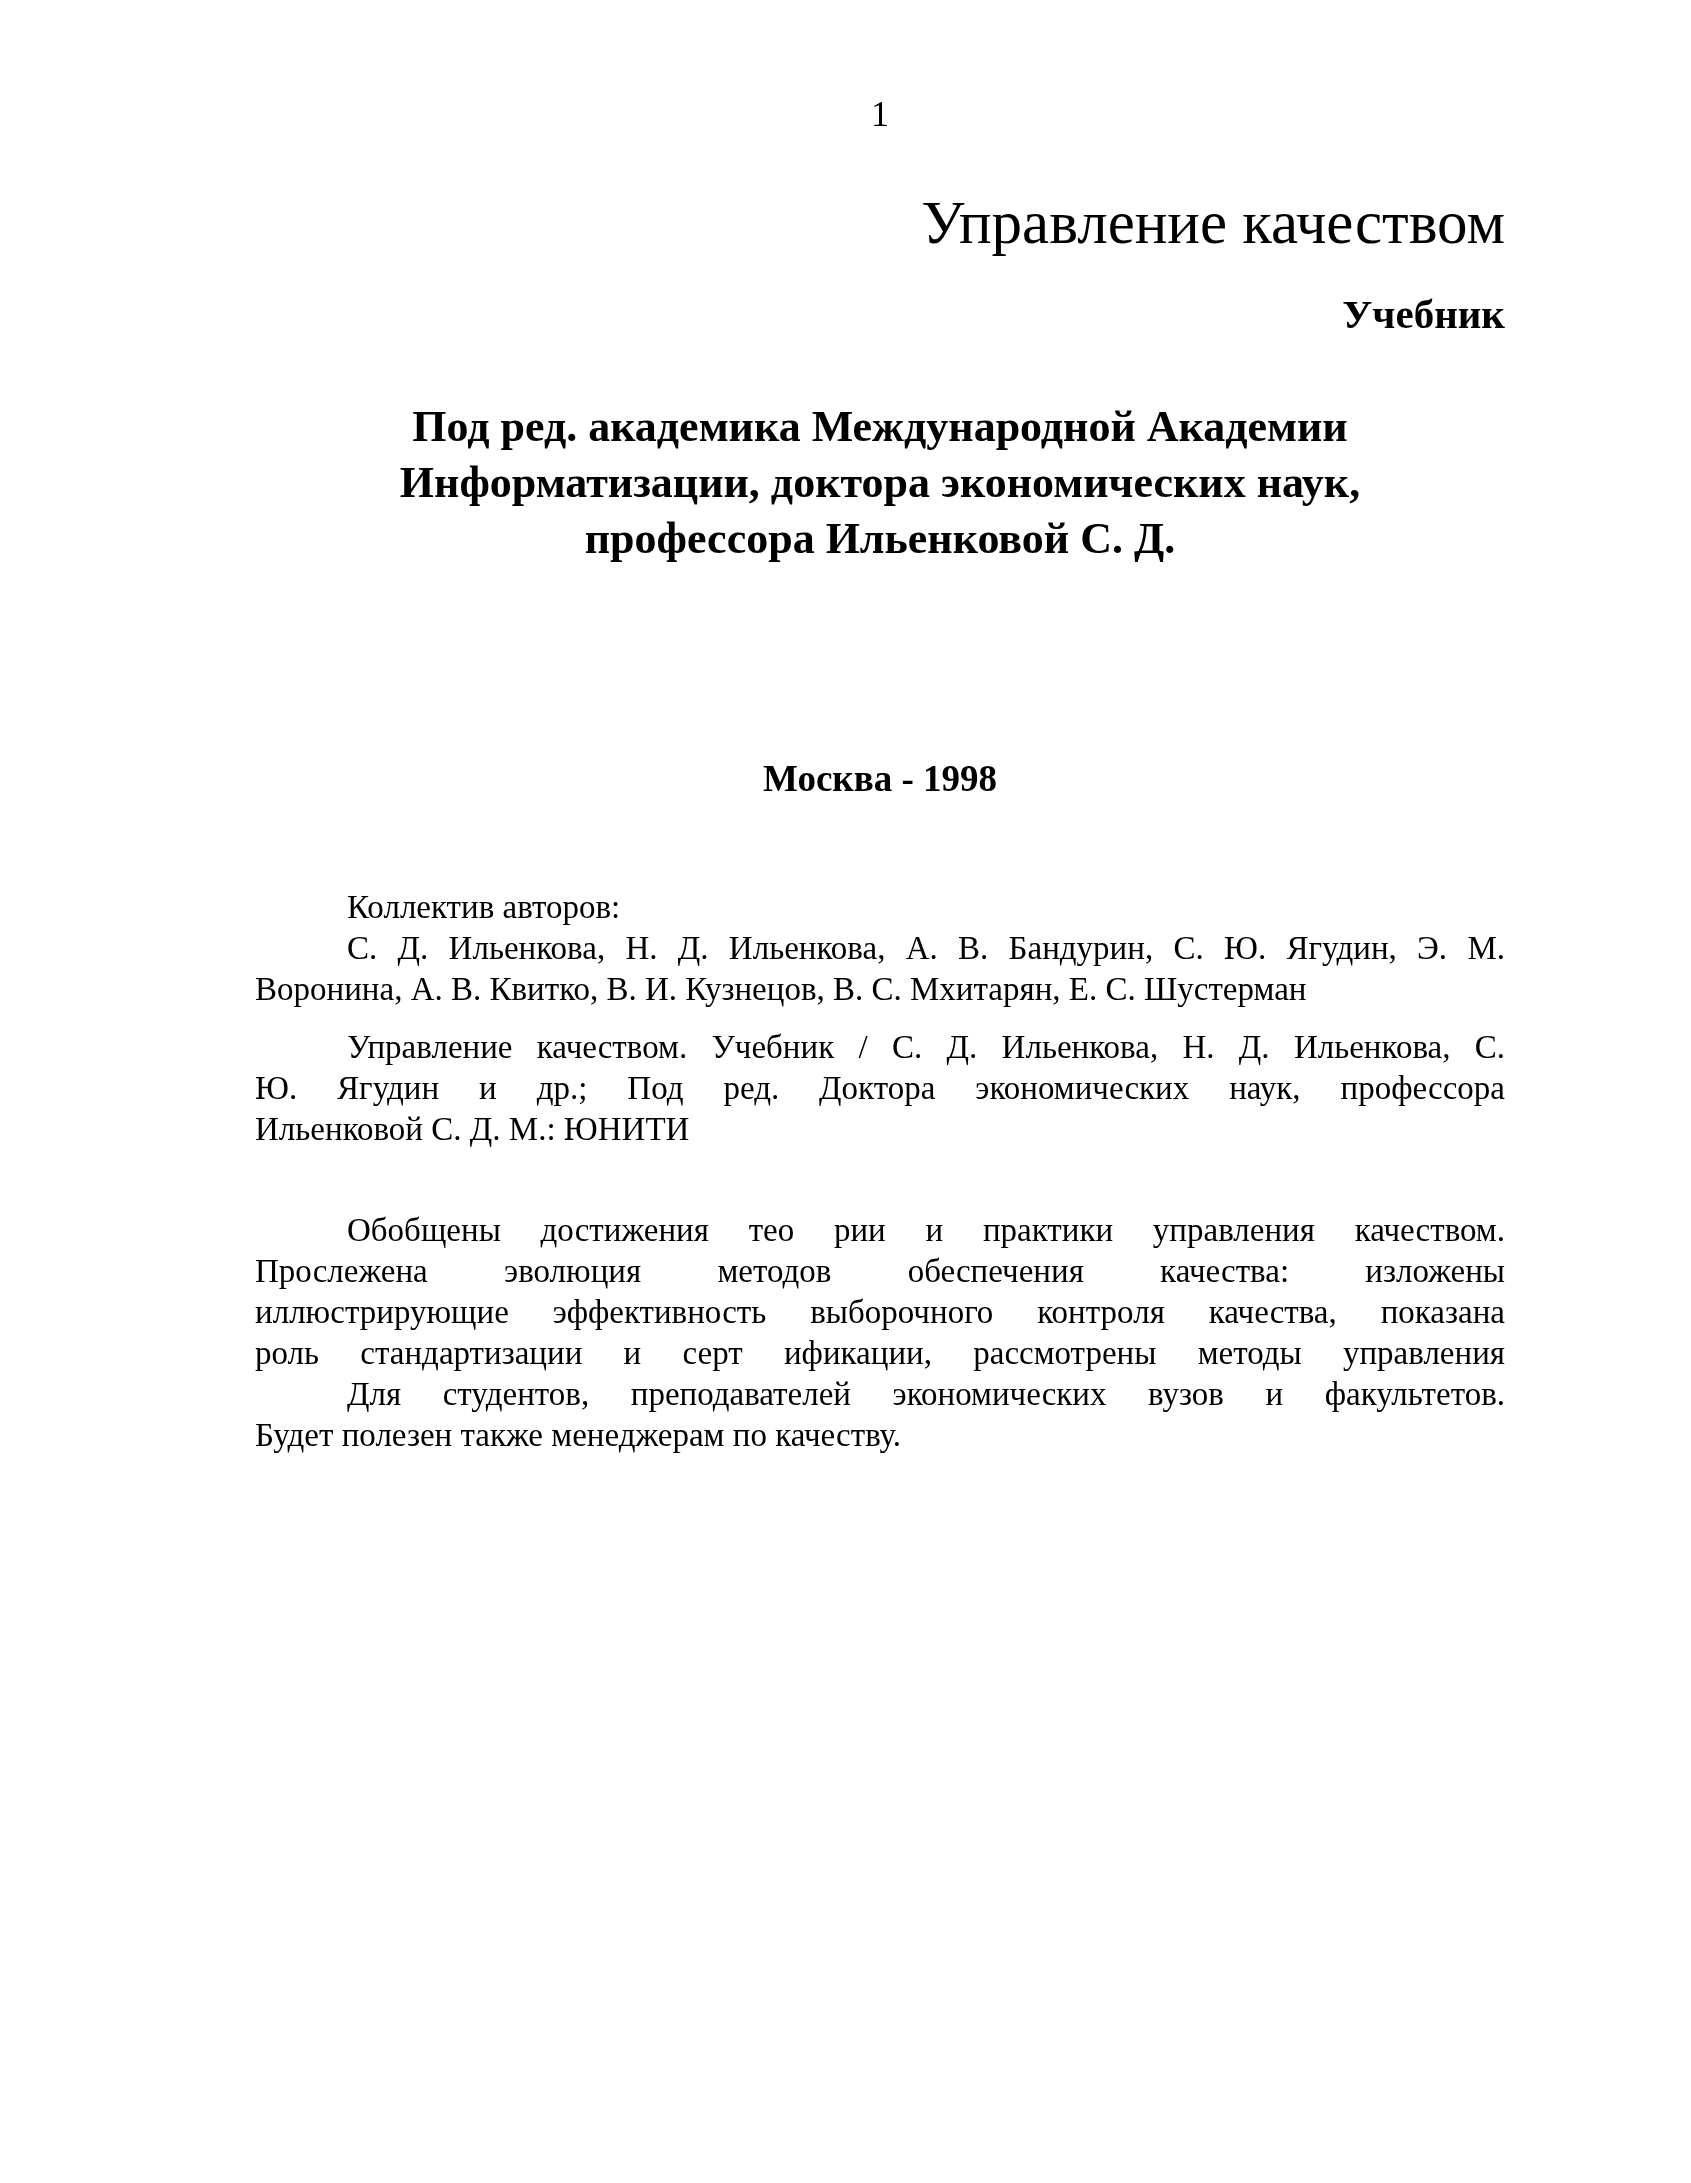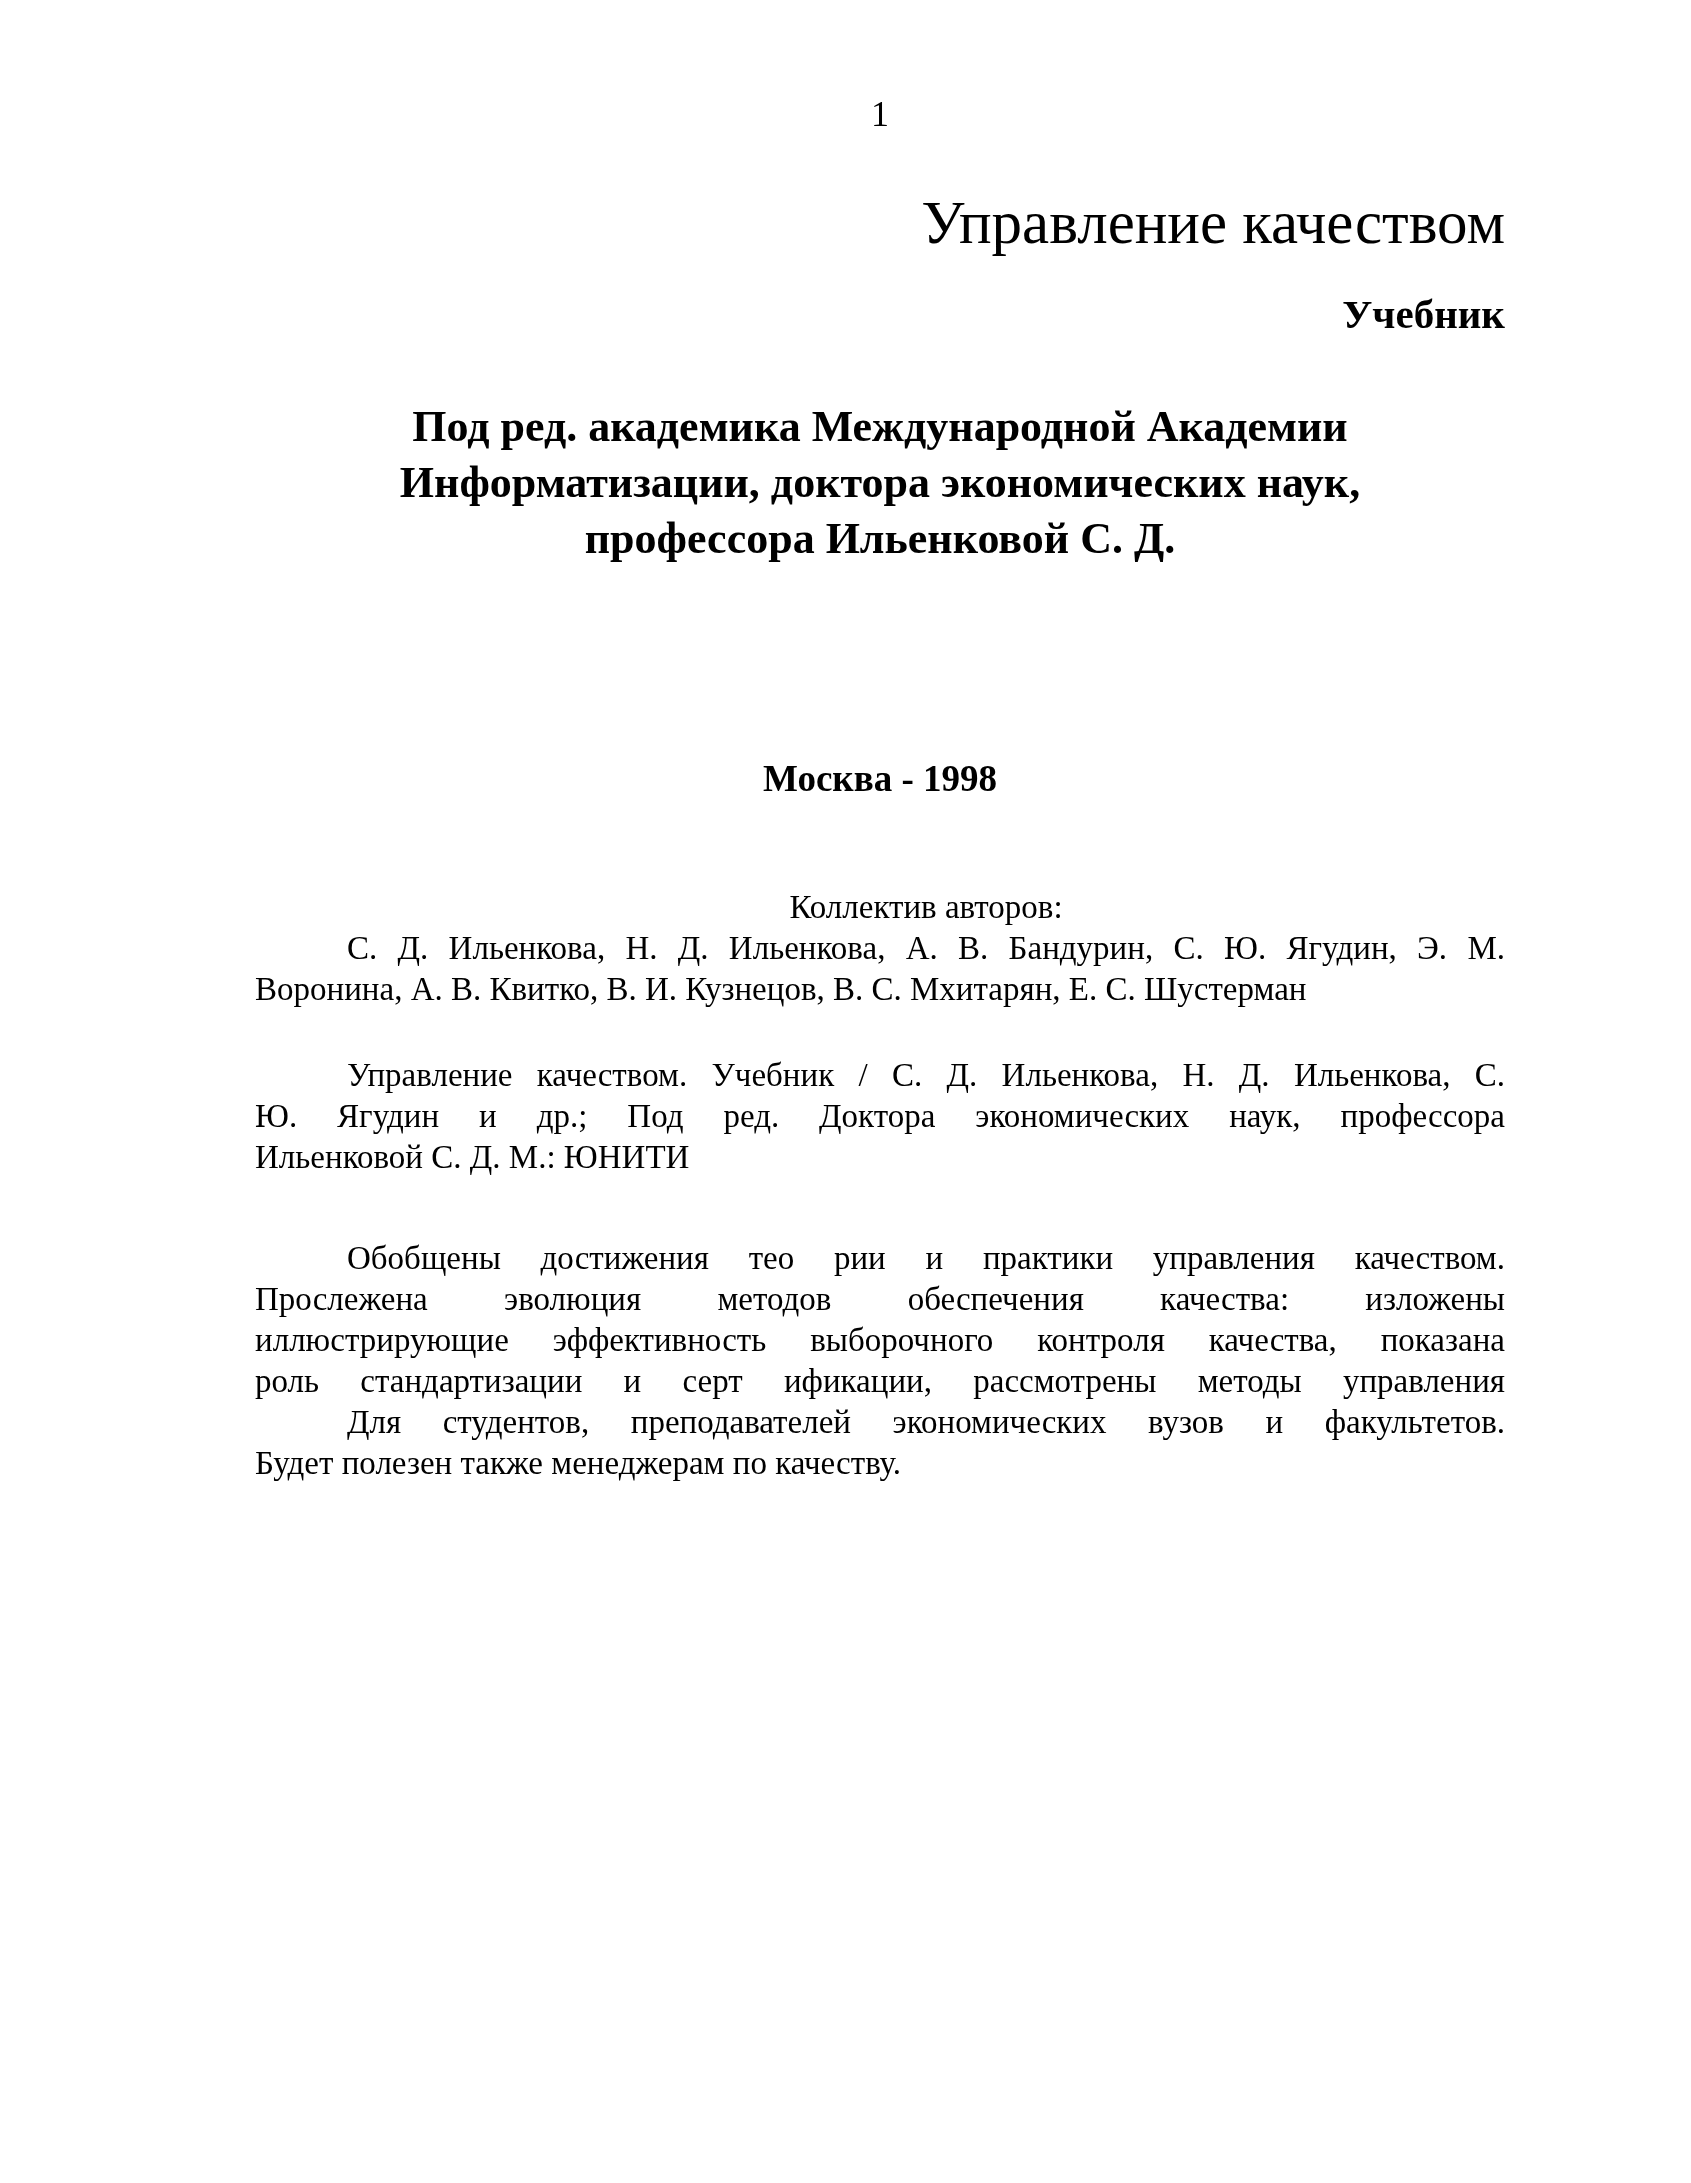--- a/index.html
+++ b/index.html
@@ -16,25 +16,25 @@
   .col { width:1250px; margin-left:255px; }
 
   .pageno   { margin-top:96px; font-size:36px; line-height:36px; text-align:center; }
   .title    { margin-top:58px;  font-size:61px; line-height:66px; font-weight:400; text-align:right; }
   .subtitle { margin-top:36px;  font-size:41px; line-height:45px;  font-weight:700; text-align:right; }
   .editor   { margin-top:62px;  font-size:44px; line-height:56px;  font-weight:700; text-align:center; }
   .imprint  { margin-top:192px; font-size:37px; line-height:40px;  font-weight:700; text-align:center; }
 
   .bodytext { margin-top:88px; font-size:33px; line-height:41px; }
   .para     { margin:0; }
-  .para.gap    { margin-top:45px; }
+  .para.gap    { margin-top:17px; }
   .para.gap-lg { margin-top:60px; }
   .line        { text-align:left; white-space:normal; }
   .line.j      { text-align:justify; text-align-last:justify; }
-  .line.ind    { text-indent:92px;text-align:center; }
+  .line.ind    { text-indent:92px; }
 </style>
 </head>
 <body>
 
 <div class="page">
   <div class="col">
 
     <div class="pageno">1</div>
 
     <h1 class="title">Управление качеством</h1>

